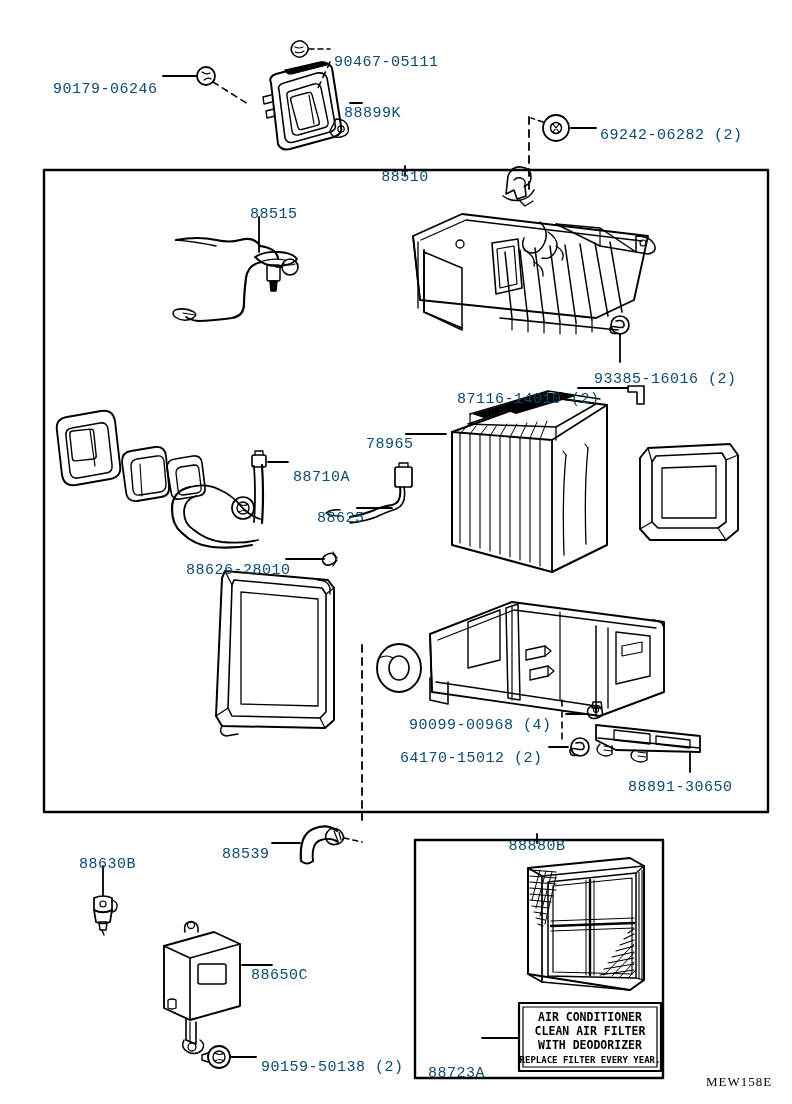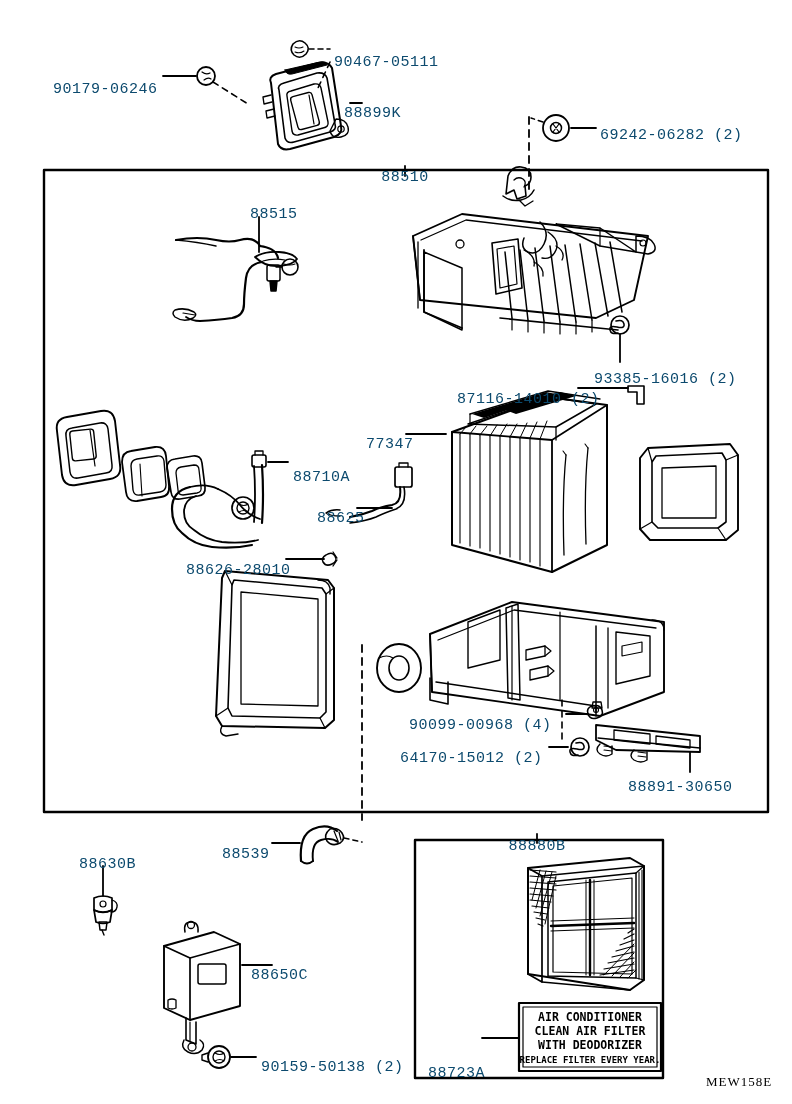--- a/index.html
+++ b/index.html
@@ -370,21 +370,21 @@
 
   <div id="callout-layer">
       <div class="lbl" style="left: 53px; top: 82px;">90179-06246</div>
       <div class="lbl" style="left: 334px; top: 55px;">90467-05111</div>
       <div class="lbl" style="left: 344px; top: 106px;">88899K</div>
       <div class="lbl" style="left: 600px; top: 128px;">69242-06282 (2)</div>
       <div class="lbl c" style="left: 405px; top: 158px;">88510</div>
       <div class="lbl" style="left: 238px; top: 207px; margin-left: 12px;">88515</div>
       <div class="lbl" style="left: 594px; top: 372px;">93385-16016 (2)</div>
       <div class="lbl" style="left: 457px; top: 392px;">87116-14010 (2)</div>
-      <div class="lbl" style="left: 366px; top: 437px;">77347</div>
+      <div class="lbl" style="left: 366px; top: 437px;">78965</div>
       <div class="lbl" style="left: 293px; top: 470px;">88710A</div>
       <div class="lbl" style="left: 317px; top: 511px;">88625</div>
       <div class="lbl" style="left: 186px; top: 563px;">88626-28010</div>
       <div class="lbl" style="left: 409px; top: 718px;">90099-00968 (4)</div>
       <div class="lbl" style="left: 400px; top: 751px;">64170-15012 (2)</div>
       <div class="lbl" style="left: 628px; top: 780px;">88891-30650</div>
       <div class="lbl c" style="left: 537px; top: 827px;">88880B</div>
       <div class="lbl" style="left: 222px; top: 847px;">88539</div>
       <div class="lbl" style="left: 79px; top: 857px;">88630B</div>
       <div class="lbl" style="left: 251px; top: 968px;">88650C</div>

